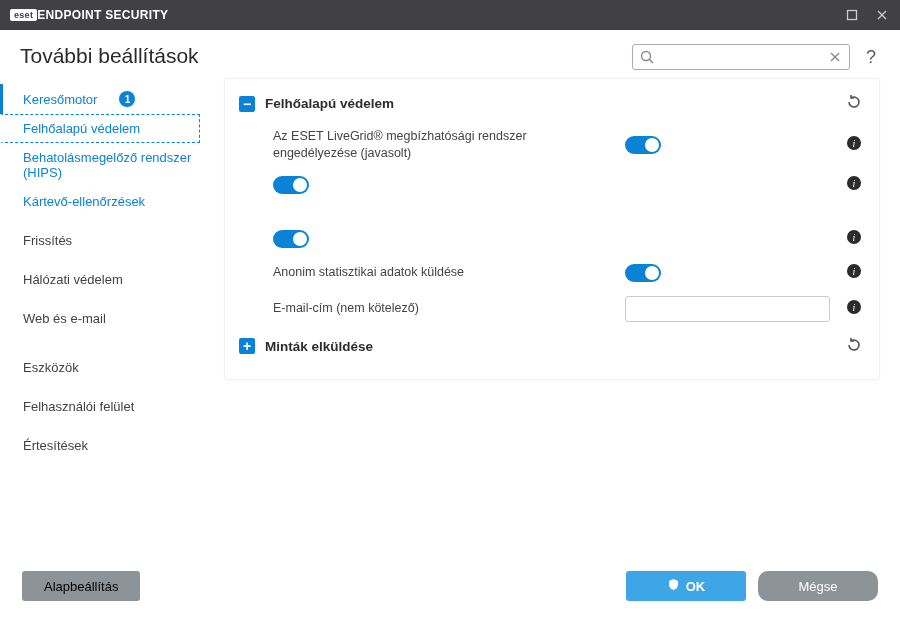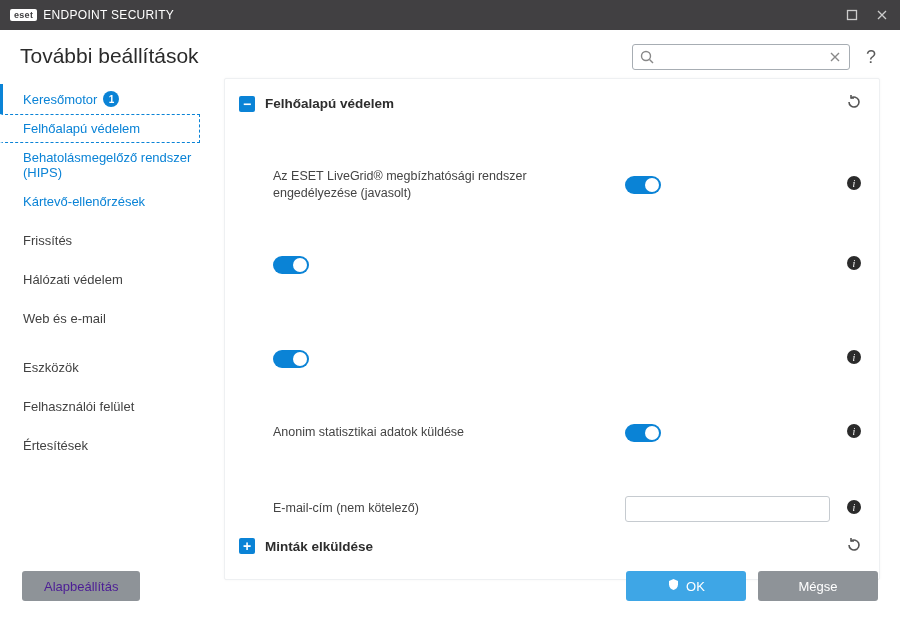--- a/index.html
+++ b/index.html
@@ -1,60 +1,60 @@
 <!DOCTYPE html>
 <html><head>
 <meta charset="utf-8">
 <style>
   * { box-sizing: border-box; margin: 0; padding: 0; }
   html, body { width: 900px; height: 620px; font-family: "Segoe UI", Arial, sans-serif; font-size: 13px; color: #333; background: #fff; overflow: hidden; }
   .titlebar { height: 30px; background: #414042; color: #fff; display: flex; align-items: center; padding: 0 10px; }
-  .brand { display: flex; align-items: center; gap: 6px; font-size: 12px; letter-spacing: 0.3px; }
+  .brand { display: flex; align-items: center; font-size: 12px; letter-spacing: 0.3px; }
   .brand-badge { background: #fff; color: #414042; font-size: 9px; font-weight: bold; padding: 1px 4px; border-radius: 2px; }
-  .brand-text { font-weight: 400; }
+  .brand-text { font-weight: 700; }
   .winbtns { margin-left: auto; display: flex; gap: 14px; }
   .winbtn { width: 16px; height: 16px; display: flex; align-items: center; justify-content: center; cursor: pointer; }
   .winbtn svg { stroke: #ccc; stroke-width: 1.3; fill: none; }
   .header { display: flex; align-items: flex-start; padding: 14px 20px 8px 20px; }
   .header h1 { font-size: 21px; font-weight: 400; color: #2b2b2b; }
   .header-right { margin-left: auto; display: flex; align-items: center; gap: 12px; }
   .searchbox { position: relative; width: 218px; height: 26px; border: 1px solid #a7adb3; border-radius: 3px; display: flex; align-items: center; padding: 0 26px 0 26px; background: #fff; }
   .searchbox input { border: none; outline: none; width: 100%; font-size: 12px; background: transparent; }
   .searchbox .sicon { position: absolute; left: 6px; top: 4px; }
   .searchbox .xicon { position: absolute; right: 6px; top: 4px; cursor: pointer; }
   .helpbtn { font-size: 18px; color: #5a5a5a; cursor: pointer; padding: 0 4px; }
   .body { display: flex; height: calc(620px - 30px - 56px - 52px); }
   .sidebar { width: 226px; padding: 6px 16px 0 0; }
-  .nav-item { padding: 7px 0 7px 20px; color: #424242; cursor: pointer; border-left: 3px solid transparent; display: flex; align-items: center; gap: 6px; }
+  .nav-item { padding: 7px 0 7px 20px; color: #424242; cursor: pointer; border-left: 3px solid transparent; display: flex; align-items: center; gap: 22px; }
   .nav-item.group { color: #0a83d6; font-weight: 400; }
   .nav-item.sub { color: #0a83d6; padding-left: 20px; }
   .nav-item.selected { border: 1px dashed #0a83d6; border-left: 3px solid transparent; padding-top:6px; padding-bottom:6px; }
   .badge-count { width: 16px; height: 16px; border-radius: 50%; background: #0a83d6; color: #fff; font-size: 10px; display: inline-flex; align-items: center; justify-content: center; font-weight: bold; }
   .nav-sep { height: 10px; }
   .content { flex: 1; padding: 0 20px 0 8px; }
   .panel { background: #fff; border: 1px solid #eef0f2; border-radius: 2px; box-shadow: 0 0 3px rgba(0,0,0,0.04); padding: 6px 0 14px 0; }
   .sect-head { display: flex; align-items: center; padding: 6px 14px; gap: 10px; }
   .sect-toggle { width: 16px; height: 16px; background: #0a83d6; color: #fff; display: flex; align-items: center; justify-content: center; font-weight: bold; font-size: 14px; line-height: 1; cursor: pointer; border-radius: 2px; }
   .sect-title { font-weight: 600; font-size: 13.5px; color: #2d2d2d; }
   .sect-reset { margin-left: auto; cursor: pointer; padding: 2px; }
   .sect-reset svg { stroke: #555; fill: none; stroke-width: 1.6; }
-  .row { display: flex; align-items: center; padding: 6px 18px 6px 48px; gap: 12px; min-height: 34px; margin-top: 40px; }
+  .row { display: flex; align-items: center; padding: 6px 18px 6px 48px; gap: 12px; min-height: 34px; }
   .row .label { flex: 0 0 340px; color: #444; font-size: 12.5px; line-height: 1.35; }
   .row .control { flex: 0 0 210px; display:flex; align-items:center;}
   .row .info { margin-left: auto; cursor: pointer; }
   .info svg { fill: #2b2b2b; }
   .toggle { width: 36px; height: 18px; border-radius: 10px; background: #0a83d6; position: relative; cursor: pointer; }
   .toggle::after { content: ""; position: absolute; right: 2px; top: 2px; width: 14px; height: 14px; border-radius: 50%; background: #fff; }
   .txt-input { width: 205px; height: 26px; border: 1px solid #c6cbd0; border-radius: 3px; padding: 0 6px; font-size: 12px; outline: none; }
   .gap { height: 20px; }
   .footer { height: 52px; display: flex; align-items: center; padding: 0 22px; gap: 12px; }
   .btn { height: 30px; border: none; border-radius: 3px; font-size: 13px; cursor: pointer; padding: 0 22px; display: inline-flex; align-items: center; justify-content: center; gap: 6px; }
-  .btn-default { background: #8e9398; color: #4c1d95; }
-  .btn-primary { background: #3ea6e6; color: #fff; min-width: 120px; font-weight: 400; }
-  .btn-secondary { background: #8e9398; color: #fff; min-width: 120px; }
+  .btn-default { background: #8e9398; color: #000000; }
+  .btn-primary { background: #3ea6e6; color: #fff; min-width: 120px; font-weight: 700; }
+  .btn-secondary { background: #8e9398; color: #fff; min-width: 120px; border-radius: 10px; }
   .spacer { flex: 1; }
   .shield-icon { display:inline-block; }
 </style>
 </head>
 <body>
 
 <div class="titlebar">
   <div class="brand">
     <span class="brand-badge">eset</span>
     <span class="brand-text">ENDPOINT SECURITY</span>

